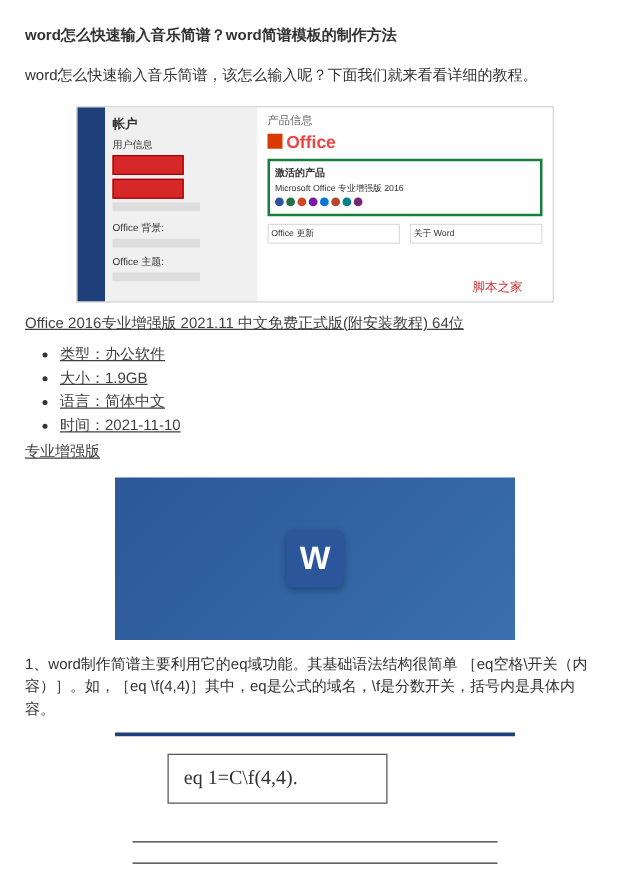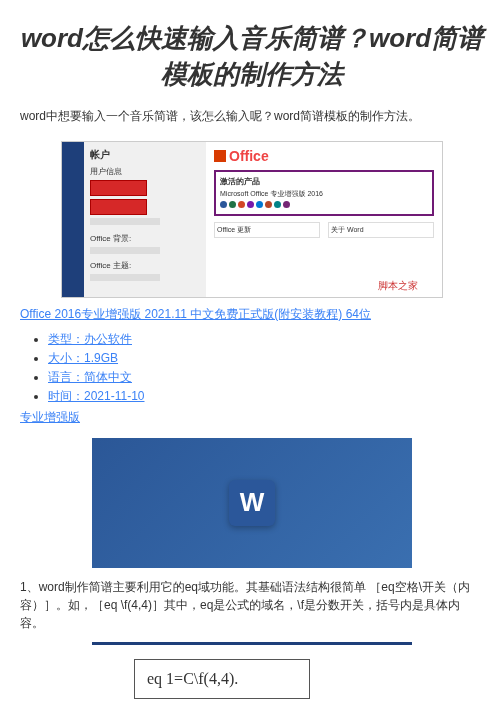--- a/index.html
+++ b/index.html
@@ -6,26 +6,25 @@
     margin: 0;
     padding: 15px 20px;
     font-family: "Microsoft YaHei", Arial, sans-serif;
     font-size: 12px;
     color: #333;
     background: #fff;
     width: 504px;
     box-sizing: border-box;
   }
   h1 {
-    font-size: 26px;
+    font-size: 12px;
     font-weight: bold;
-    text-align: center;
+    text-align: left;
     margin: 5px 0 15px 0;
     line-height: 1.4;
-    font-style: italic;
   }
   .intro {
     font-size: 12px;
     margin-bottom: 10px;
   }
   .screenshot1 {
     width: 380px;
     height: 155px;
     margin: 16px auto 8px auto;
     display: flex;
@@ -54,36 +53,36 @@
     background: #fff;
   }
   .office-logo {
     color: #ef4444;
     font-size: 14px;
     font-weight: bold;
     margin: 2px 0 6px 0;
   }
   .office-logo .sq { display:inline-block;width:12px;height:12px;background:#d83b01;margin-right:3px;vertical-align:-1px;}
   .red-outline {
-    border: 2px solid #701a75;
+    border: 2px solid #15803d;
     padding: 4px;
     margin-bottom: 6px;
   }
   .dots span { display:inline-block;width:7px;height:7px;border-radius:50%;margin-right:2px;}
   .mini-row { display:flex; gap:8px; margin-top:4px;}
   .mini-card { border:1px solid #ddd; padding:2px; flex:1; font-size:7px;}
   .watermark {
     position: absolute;
     right: 24px;
     bottom: 4px;
     color: #c33;
     font-size: 10px;
     font-family: "KaiTi", serif;
   }
-  a.link { color: #3b82f6; text-decoration: underline; font-size: 12px; }
+  a.link { color: #404040; text-decoration: underline; font-size: 12px; }
   ul.meta {
     margin: 8px 0 4px 0;
     padding-left: 28px;
   }
   ul.meta li { font-size: 12px; margin: 2px 0; }
   .detail-link { font-size: 12px; }
 
   .screenshot2 {
     width: 320px;
     height: 130px;
@@ -146,37 +145,38 @@
     font-family: "KaiTi","SimSun",serif;
   }
 </style>
 </head>
 <body>
 
 
 
 <h1>word怎么快速输入音乐简谱？word简谱模板的制作方法</h1>
 
-<p class="intro">word中想要输入一个音乐简谱，该怎么输入呢？word简谱模板的制作方法。</p>
+<p class="intro">word怎么快速输入音乐简谱，该怎么输入呢？下面我们就来看看详细的教程。</p>
 
 
 <div class="screenshot1">
   <div class="shot-leftbar"></div>
   <div class="shot-sidebar">
     <div class="hdr">帐户</div>
     <div style="font-size:8px;margin-bottom:2px;">用户信息</div>
     <div class="red-box"></div>
     <div class="red-box"></div>
     <div class="sb-line"></div>
     <div style="font-size:8px;margin-top:8px;">Office 背景:</div>
     <div class="sb-line"></div>
     <div style="font-size:8px;margin-top:6px;">Office 主题:</div>
     <div class="sb-line"></div>
   </div>
   <div class="shot-main">
+    <div style="font-size:9px;color:#666;">产品信息</div>
     <div class="office-logo"><span class="sq"></span><span>Office</span></div>
     <div class="red-outline">
       <div style="font-weight:bold;font-size:8px;">激活的产品</div>
       <div style="font-size:7px;margin:2px 0;">Microsoft Office 专业增强版 2016</div>
       <div class="dots">
         <span style="background:#2b579a"></span><span style="background:#217346"></span><span style="background:#d24726"></span><span style="background:#7719aa"></span><span style="background:#0078d4"></span><span style="background:#b7472a"></span><span style="background:#038387"></span><span style="background:#742774"></span>
       </div>
     </div>
     <div class="mini-row">
       <div class="mini-card">Office 更新</div>

